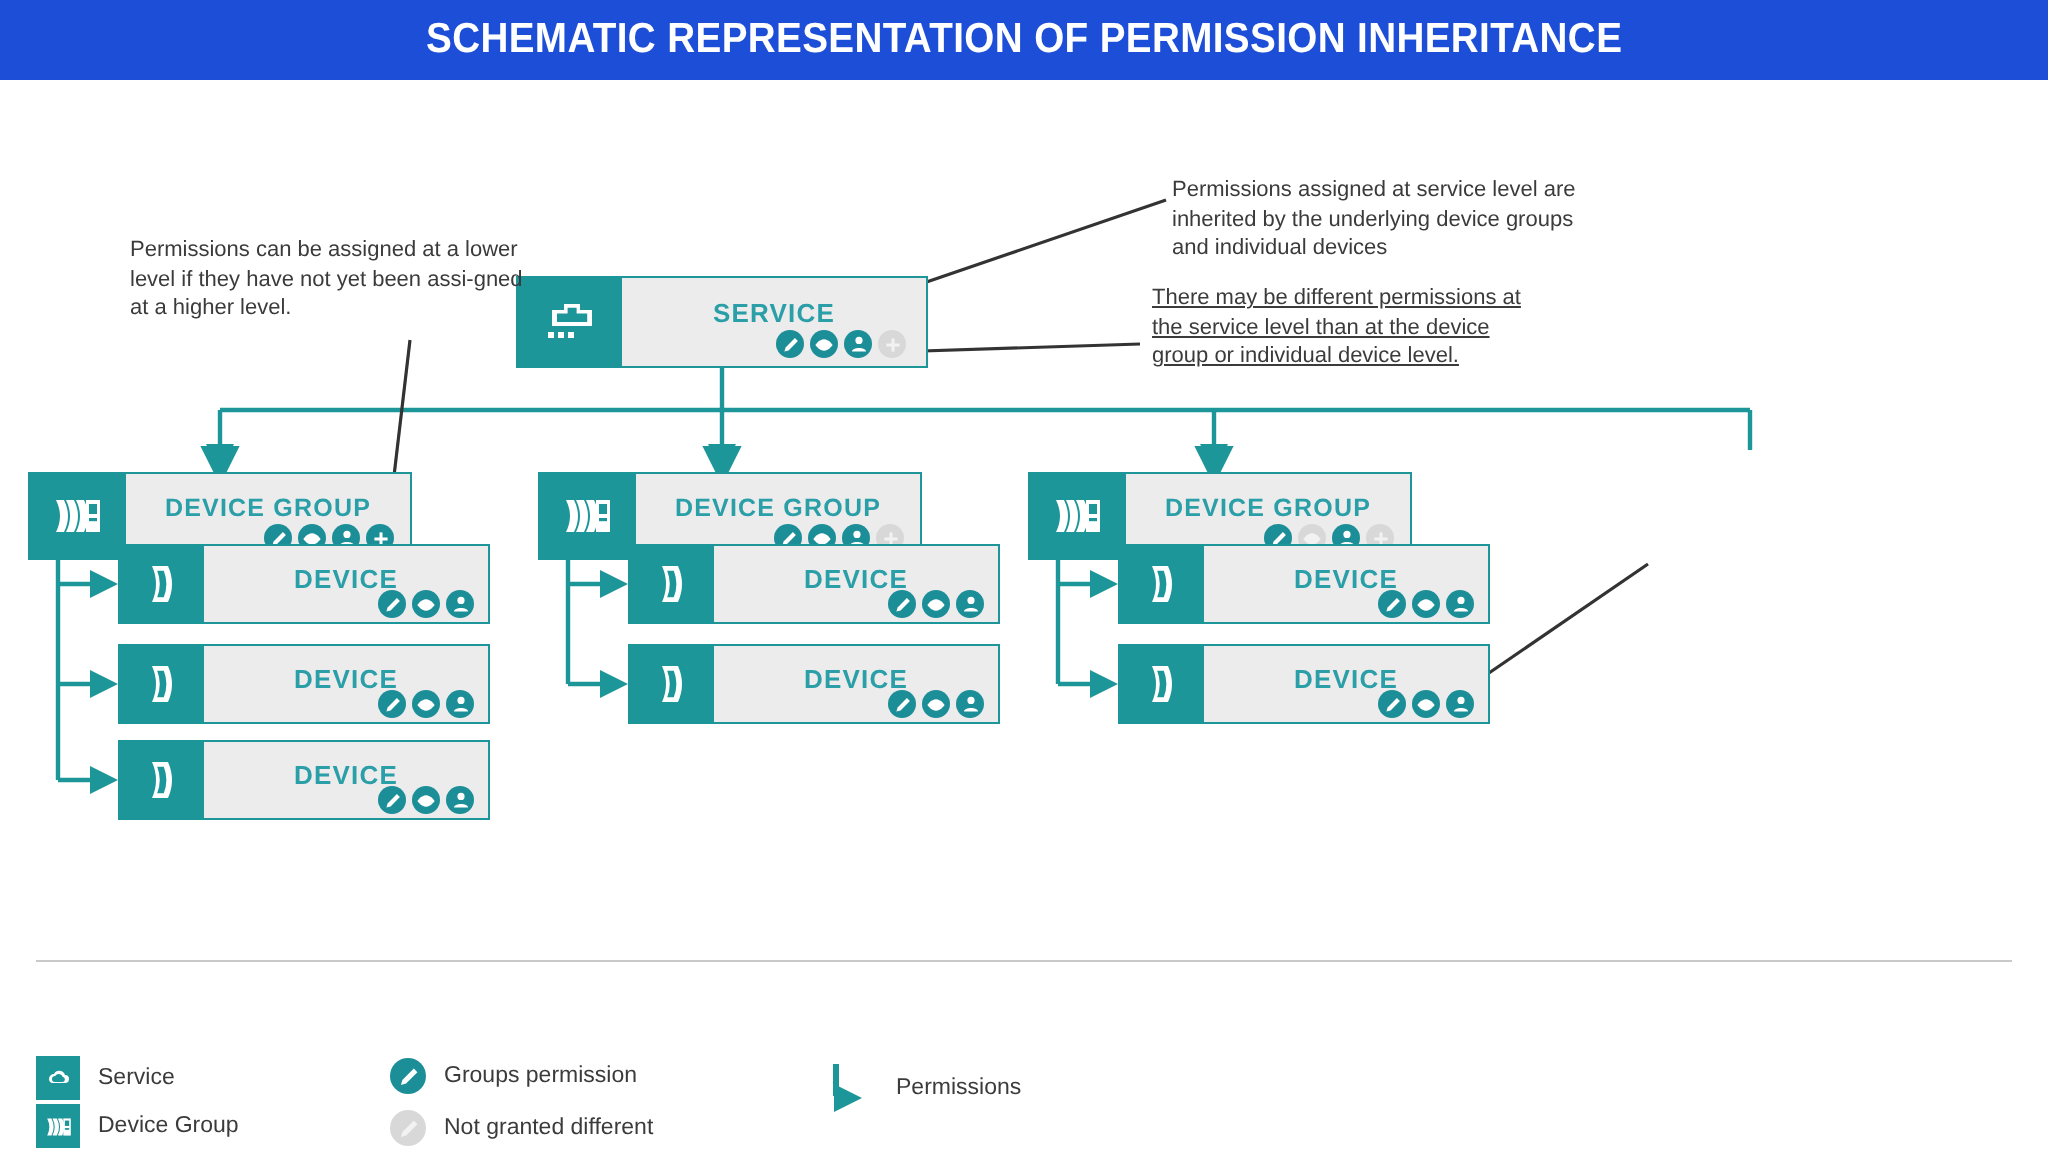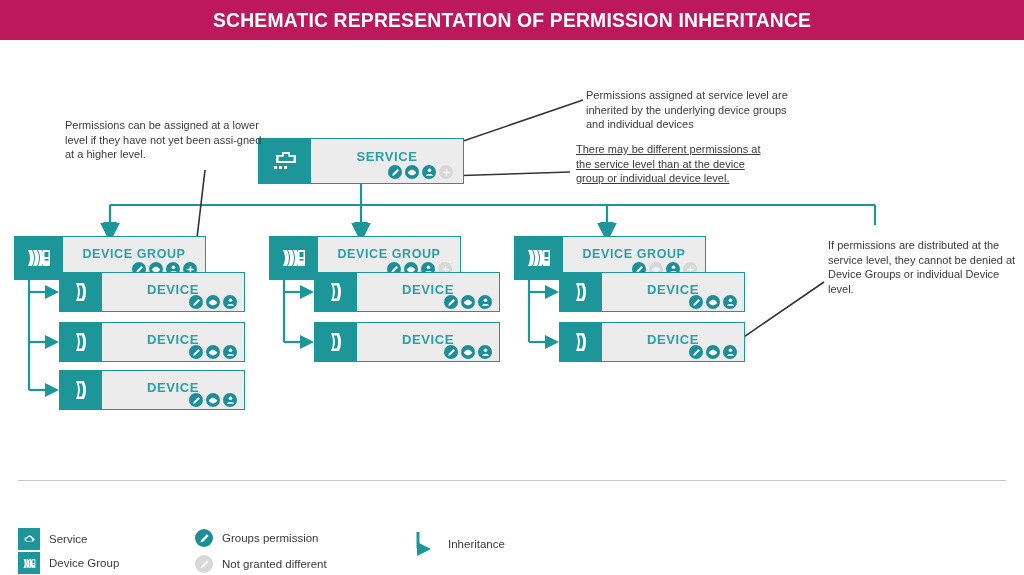--- a/index.html
+++ b/index.html
@@ -8,21 +8,21 @@
     width:1024px; height:575px;
     background:#ffffff;
     font-family:"Liberation Sans", sans-serif;
     position:relative;
     overflow:hidden;
   }
 
   
   #header{
     position:absolute; left:0; top:0; width:1024px; height:40px;
-    background:#be185d;
+    background:#1d4ed8;
     display:flex; align-items:center; justify-content:center;
   }
   #header-title{
     color:#ffffff;
     font-size:21px;
     font-weight:bold;
     letter-spacing:0.2px;
     font-family:"Liberation Sans", sans-serif;
     transform:scaleX(0.92);
   }
@@ -610,21 +610,20 @@
               <path d="M1.3 11 C1.3 7.8 10.7 7.8 10.7 11 Z"></path>
             </svg>
           </span>
         </div>
     </div>
   </div>
 
   <div class="annot" id="annot-0">Permissions can be assigned at a lower level if they have not yet been assi-gned at a higher level.</div>
   <div class="annot" id="annot-1">Permissions assigned at service level are inherited by the underlying device groups and individual devices</div>
   <div class="annot" id="annot-2">There may be different permissions at the service level than at the device group or individual device level.</div>
-  <div class="annot" id="annot-3">If permissions are distributed at the service level, they cannot be denied at Device Groups or individual Device level.</div>
 
   <div id="legend-rule"></div>
 
   <div class="legend-item" id="lg-0">
     <div class="legend-swatch">
       <svg width="15" height="11" viewBox="0 0 30 22">
         <path fill="#ffffff" d="M5 11 a5 5 0 0 1 5 -5 a6 6 0 0 1 11 1 a4 4 0 0 1 0 8 h-12 a4.2 4.2 0 0 1 -4 -4 Z"></path>
         <path fill="#1c9699" d="M8 11.2 a3.2 3.2 0 0 1 3.2 -3.2 a4.2 4.2 0 0 1 7.6 0.9 a2.6 2.6 0 0 1 0 5.1 h-8.1 a2.8 2.8 0 0 1 -2.7 -2.8 Z"></path>
       </svg>
     </div>
@@ -667,16 +666,16 @@
     <span>Not granted different</span>
   </div>
 
   <div class="legend-item" id="lg-5">
     <div class="legend-arrow">
       <svg width="24" height="26" viewBox="0 0 24 26">
         <path d="M3 1 L3 17" stroke="#1c9699" stroke-width="3" fill="none"></path>
         <path d="M2 11 L16 18 L2 25 Z" fill="#1c9699"></path>
       </svg>
     </div>
-    <span>Inheritance</span>
+    <span>Permissions</span>
   </div>
 
 </div>
 
 </body></html>

